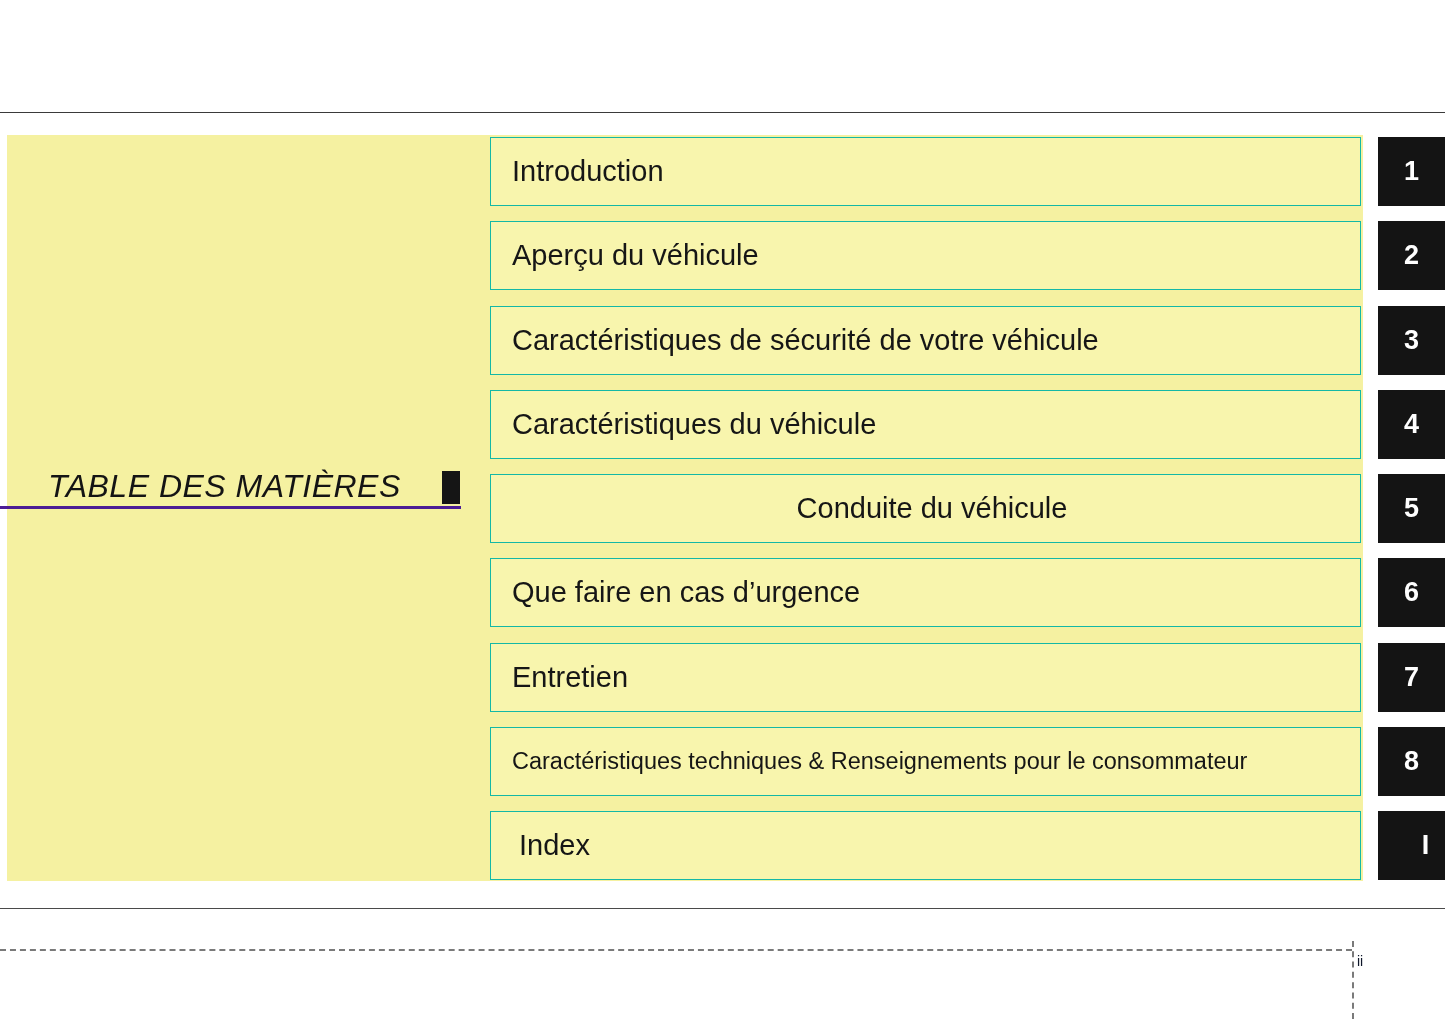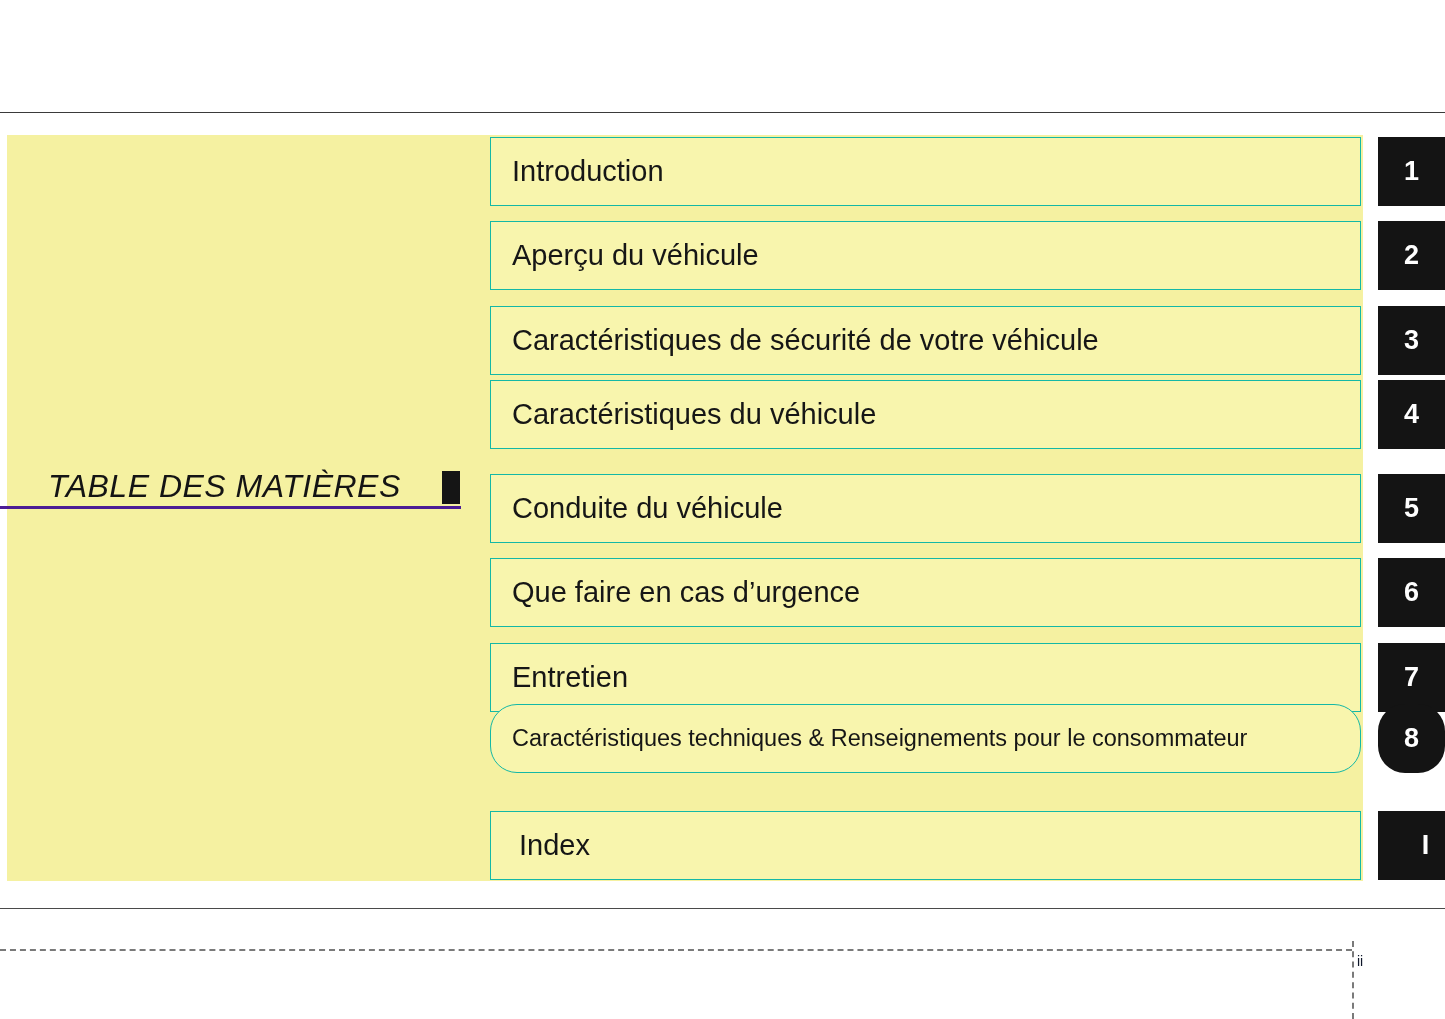--- a/index.html
+++ b/index.html
@@ -110,25 +110,25 @@
   .page-number {
     position: absolute;
     left: 1357px; top: 953px;
     font-size: 14px;
     color: #0f172a;
   }
   
   .r0 { top: 137px; }
   .r1 { top: 221px; align-items: center; }
   .r2 { top: 306px; }
-  .r3 { top: 380px; }
-  .r4 { top: 474px; }
+  .r3 { top: 390px; }
+  .r4 { top: 474px; justify-content: center; }
   .r5 { top: 558px; }
   .r6 { top: 643px; align-items: center; }
-  .r7 { top: 704px; border-radius: 27px; }
+  .r7 { top: 727px; }
   .r8 { top: 811px; padding-left: 28px; }
 </style>
 </head>
 <body>
 
 <div class="page">
 
   <div class="top-rule"></div>
 
   <div class="yellow-area"></div>

